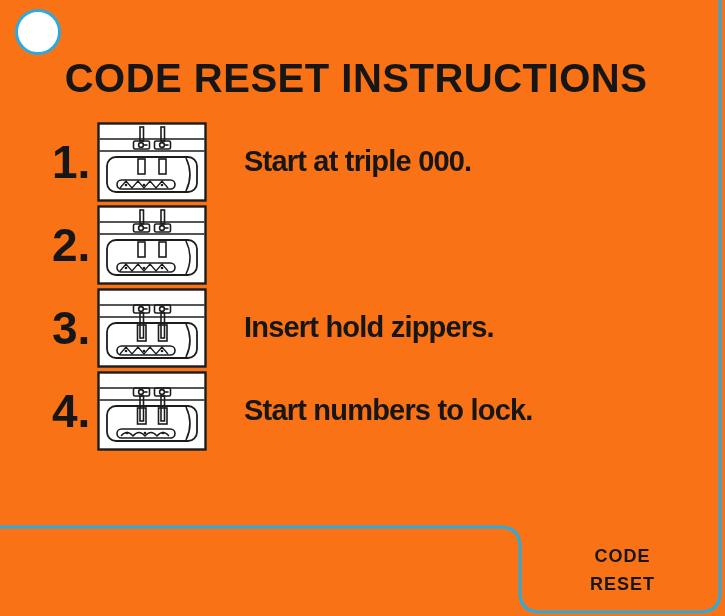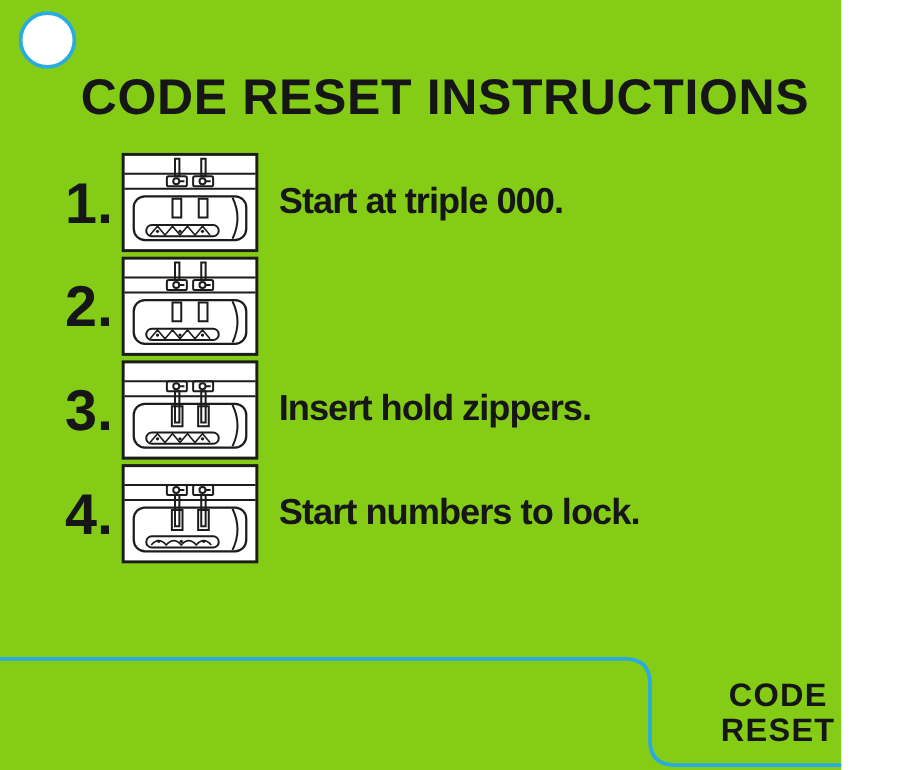--- a/index.html
+++ b/index.html
@@ -1,42 +1,42 @@
 <!DOCTYPE html>
 <html><head>
 <meta charset="utf-8">
 <style>
   html,body{margin:0;padding:0;background:#fff;}
   .page{
-    position:relative;width:673px;height:616px;background:#84cc16;
+    position:relative;width:725px;height:616px;background:#f97316;
     overflow:hidden;font-family:"Liberation Sans",sans-serif;color:#1a1a1a;
   }
   .punch-hole{
     position:absolute;left:15px;top:9px;width:46px;height:46px;
     border:3.5px solid #29ABE2;border-radius:50%;box-sizing:border-box;background:#fff;
   }
   .dieline{position:absolute;left:0;top:0;pointer-events:none;}
   .title{
     position:absolute;left:0;top:56px;width:712px;text-align:center;
     font-size:40px;font-weight:700;letter-spacing:0.5px;color:#161616;white-space:nowrap;
   }
   .steps{position:absolute;left:52px;top:120px;}
   .step{display:flex;align-items:center;height:83px;}
   .step-num{
     width:45px;font-size:46px;font-weight:600;color:#161616;
     flex:0 0 45px;line-height:1;
   }
   .step-icon{flex:0 0 110px;width:110px;height:80px;margin-right:16px;}
   .step-text{
     max-width:452px;font-size:29px;font-weight:600;letter-spacing:-0.8px;
-    line-height:43px;color:#161616;
+    line-height:43px;color:#161616;margin-left:21px;
   }
   .code-reset{
     position:absolute;left:565px;top:542px;width:115px;text-align:center;
-    font-size:26px;font-weight:700;letter-spacing:1px;line-height:28px;color:#161616;
+    font-size:18px;font-weight:700;letter-spacing:1px;line-height:28px;color:#161616;
   }
 </style>
 </head>
 <body>
 
 <div class="page">
 
   <div class="punch-hole"></div>
 
   <svg class="dieline" width="725" height="616" viewBox="0 0 725 616">

